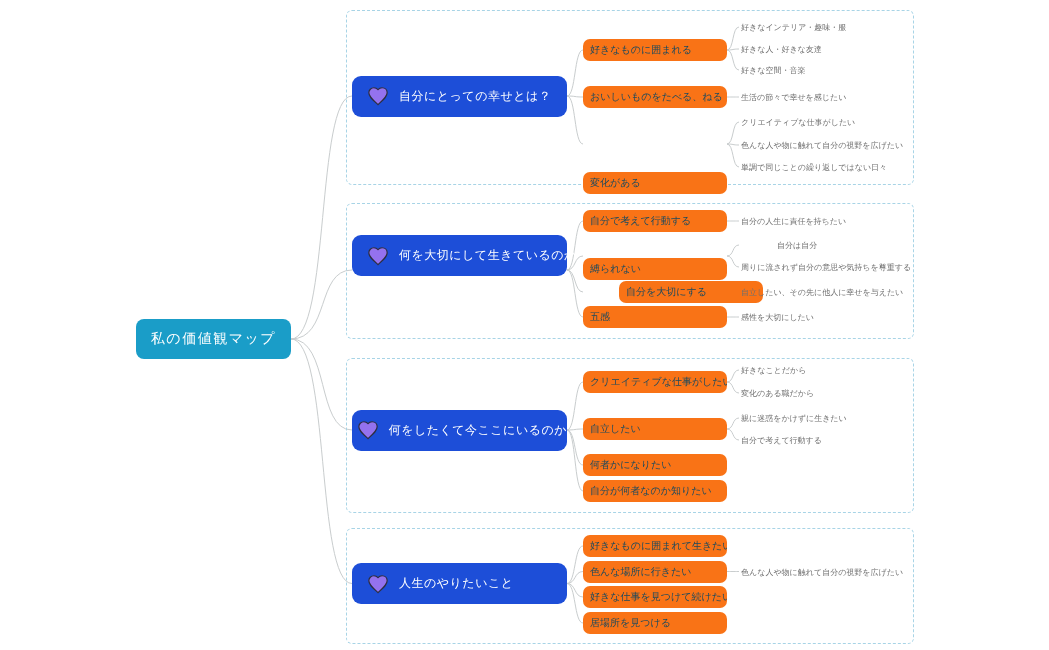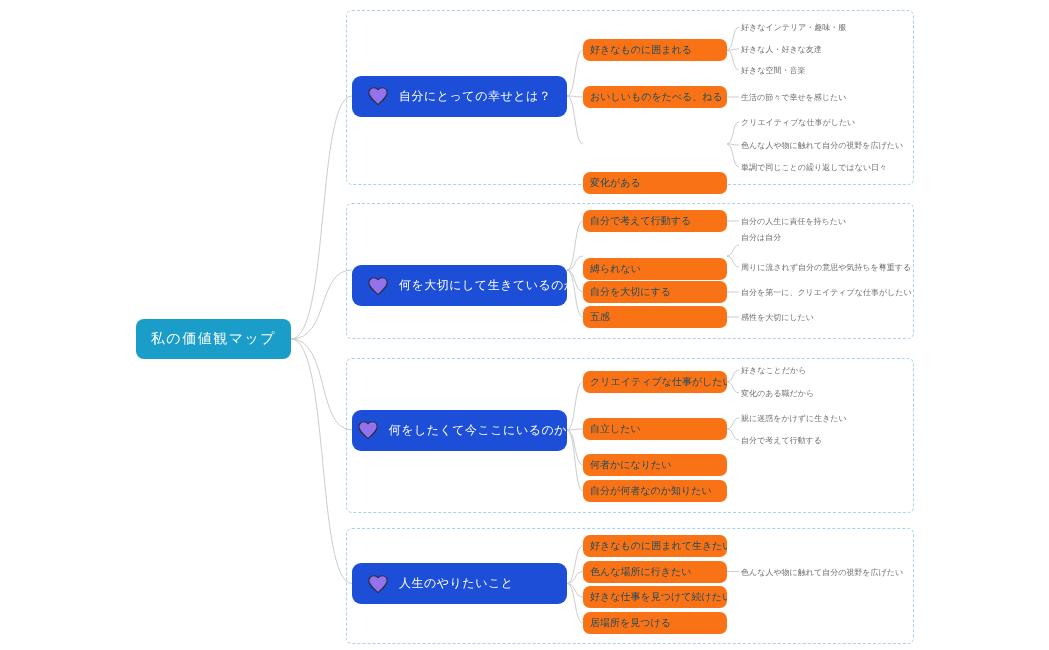--- a/index.html
+++ b/index.html
@@ -90,33 +90,33 @@
     <div class="leaf" style="top: 27px;">好きなインテリア・趣味・服</div>
     <div class="leaf" style="top: 49px;">好きな人・好きな友達</div>
     <div class="leaf" style="top: 70px;">好きな空間・音楽</div>
     <div class="child" style="top: 86px;">おいしいものをたべる、ねる</div>
     <div class="leaf" style="top: 97px;">生活の節々で幸せを感じたい</div>
     <div class="child" style="top: 133px; margin-top: 39px;">変化がある</div>
     <div class="leaf" style="top: 122px;">クリエイティブな仕事がしたい</div>
     <div class="leaf" style="top: 145px;">色んな人や物に触れて自分の視野を広げたい</div>
     <div class="leaf" style="top: 167px;">単調で同じことの繰り返しではない日々</div>
     <div class="group" style="left: 346px; top: 203px; width: 566px; height: 134px;"></div>
-    <div class="branch" style="top: 265px;">
+    <div class="branch" style="top: 235px;">
       <svg class="heart" width="24" height="22" viewBox="0 0 24 24">
         <path d="M12 21.35l-1.45-1.32C5.4 15.36 2 12.28 2 8.5 2 5.42 4.42 3 7.5 3c1.74 0 3.41.81 4.5 2.09C13.09 3.81 14.76 3 16.5 3 19.58 3 22 5.42 22 8.5c0 3.78-3.4 6.86-8.55 11.54L12 21.35z" fill="#9472ee" stroke="#2e2e3e" stroke-width="1.3"></path>
       </svg>
       <span>何を大切にして生きているのか</span>
     </div>
     <div class="child" style="top: 210px;">自分で考えて行動する</div>
     <div class="leaf" style="top: 221px;">自分の人生に責任を持ちたい</div>
     <div class="child" style="top: 245px; margin-top: 13px;">縛られない</div>
-    <div class="leaf" style="top: 237px;">自分は自分</div>
+    <div class="leaf" style="top: 245px; margin-left: 36px;">自分は自分</div>
     <div class="leaf" style="top: 267px;">周りに流されず自分の意思や気持ちを尊重する</div>
-    <div class="child" style="top: 281px;">自分を大切にする</div>
-    <div class="leaf" style="top: 292px;">自分を第一に、クリエイティブな仕事がしたい</div>
+    <div class="child" style="top: 281px; margin-left: 36px;">自分を大切にする</div>
+    <div class="leaf" style="top: 292px;">自立したい、その先に他人に幸せを与えたい</div>
     <div class="child" style="top: 306px;">五感</div>
     <div class="leaf" style="top: 317px;">感性を大切にしたい</div>
     <div class="group" style="left: 346px; top: 358px; width: 566px; height: 153px;"></div>
     <div class="branch" style="top: 409.5px; justify-content: flex-end;">
       <svg class="heart" width="24" height="22" viewBox="0 0 24 24">
         <path d="M12 21.35l-1.45-1.32C5.4 15.36 2 12.28 2 8.5 2 5.42 4.42 3 7.5 3c1.74 0 3.41.81 4.5 2.09C13.09 3.81 14.76 3 16.5 3 19.58 3 22 5.42 22 8.5c0 3.78-3.4 6.86-8.55 11.54L12 21.35z" fill="#9472ee" stroke="#2e2e3e" stroke-width="1.3"></path>
       </svg>
       <span>何をしたくて今ここにいるのか</span>
     </div>
     <div class="child" style="top: 371px;">クリエイティブな仕事がしたい</div>

